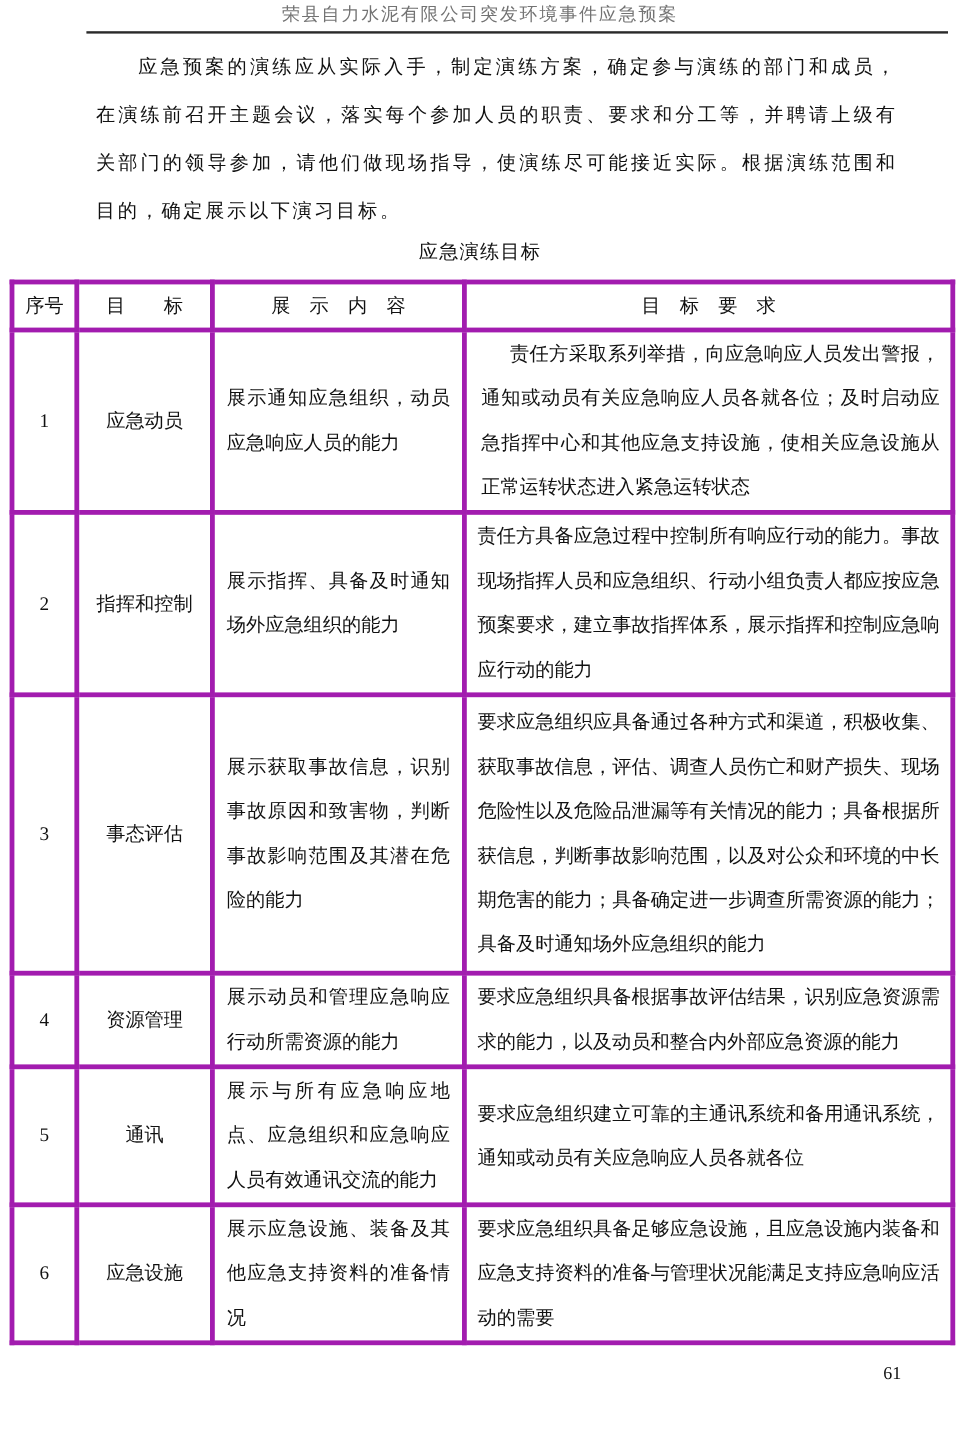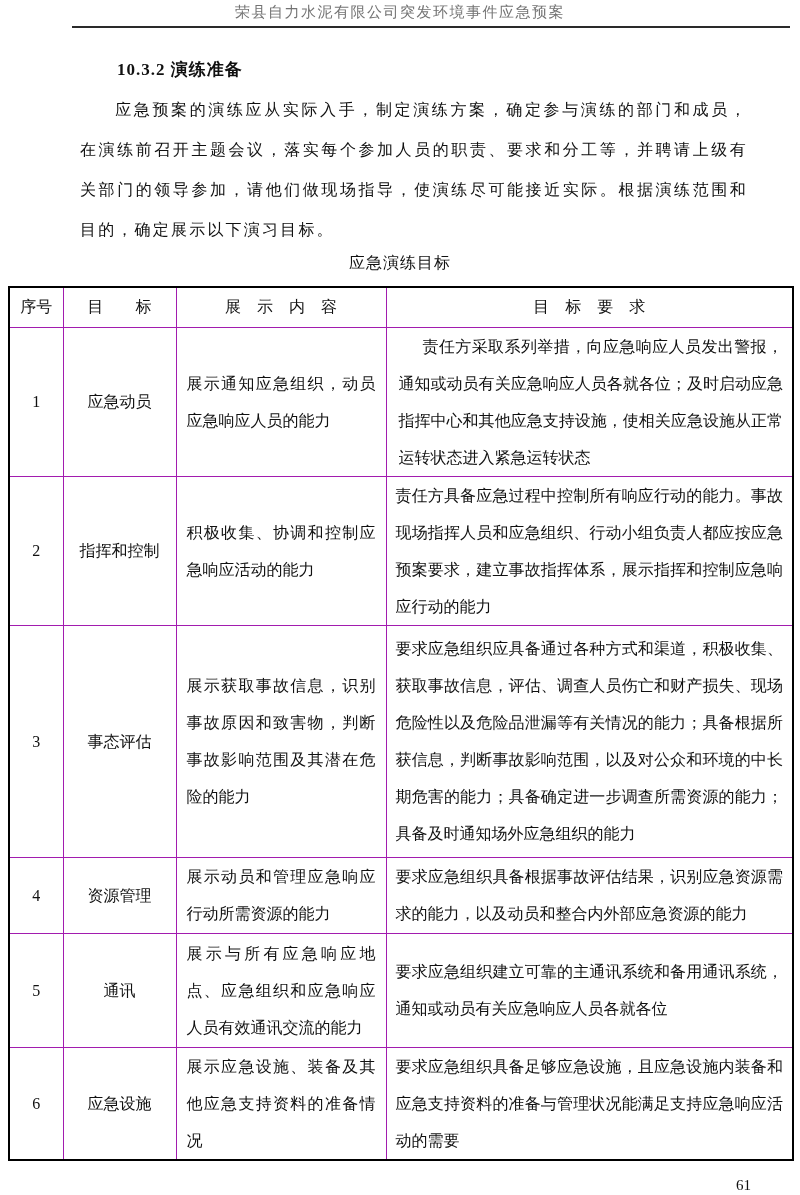--- a/index.html
+++ b/index.html
@@ -50,21 +50,21 @@
     letter-spacing:1px;
   }
   table.goals {
     margin:12px 0 0 8px;
     width:784px;
     border-collapse:collapse;
     table-layout:fixed;
     border:2px solid #000;
   }
   table.goals th, table.goals td {
-    border:1px solid #a21caf;
+    border:4px solid #a21caf;
     font-size:16px;
     vertical-align:middle;
     box-sizing:border-box;
   }
   table.goals th {
     font-weight:normal;
     height:40px;
     text-align:center;
   }
   td.cell-no, td.cell-goal { text-align:center; line-height:37px; }
@@ -98,21 +98,20 @@
 </head>
 <body>
 
 <div class="page">
 
   <div class="doc-header">
     <div class="doc-header-title">荣县自力水泥有限公司突发环境事件应急预案</div>
     <div class="doc-header-rule"></div>
   </div>
 
-  <div class="section-heading">10.3.2 演练准备</div>
 
   <p class="body-para">应急预案的演练应从实际入手，制定演练方案，确定参与演练的部门和成员，在演练前召开主题会议，落实每个参加人员的职责、要求和分工等，并聘请上级有关部门的领导参加，请他们做现场指导，使演练尽可能接近实际。根据演练范围和目的，确定展示以下演习目标。</p>
 
   <div class="table-title">应急演练目标</div>
 
   <table class="goals">
     <colgroup>
       <col style="width:54px">
       <col style="width:113px">
       <col style="width:210px">
@@ -129,21 +128,21 @@
     <tbody>
       <tr class="r1">
         <td class="cell-no">1</td>
         <td class="cell-goal">应急动员</td>
         <td class="cell-content">展示通知应急组织，动员应急响应人员的能力</td>
         <td class="cell-req req-indent">责任方采取系列举措，向应急响应人员发出警报，通知或动员有关应急响应人员各就各位；及时启动应急指挥中心和其他应急支持设施，使相关应急设施从正常运转状态进入紧急运转状态</td>
       </tr>
       <tr class="r2">
         <td class="cell-no">2</td>
         <td class="cell-goal">指挥和控制</td>
-        <td class="cell-content">积极收集、协调和控制应急响应活动的能力</td>
+        <td class="cell-content">展示指挥、具备及时通知场外应急组织的能力</td>
         <td class="cell-req">责任方具备应急过程中控制所有响应行动的能力。事故现场指挥人员和应急组织、行动小组负责人都应按应急预案要求，建立事故指挥体系，展示指挥和控制应急响应行动的能力</td>
       </tr>
       <tr class="r3">
         <td class="cell-no">3</td>
         <td class="cell-goal">事态评估</td>
         <td class="cell-content">展示获取事故信息，识别事故原因和致害物，判断事故影响范围及其潜在危险的能力</td>
         <td class="cell-req">要求应急组织应具备通过各种方式和渠道，积极收集、获取事故信息，评估、调查人员伤亡和财产损失、现场危险性以及危险品泄漏等有关情况的能力；具备根据所获信息，判断事故影响范围，以及对公众和环境的中长期危害的能力；具备确定进一步调查所需资源的能力；具备及时通知场外应急组织的能力</td>
       </tr>
       <tr class="r4">
         <td class="cell-no">4</td>

